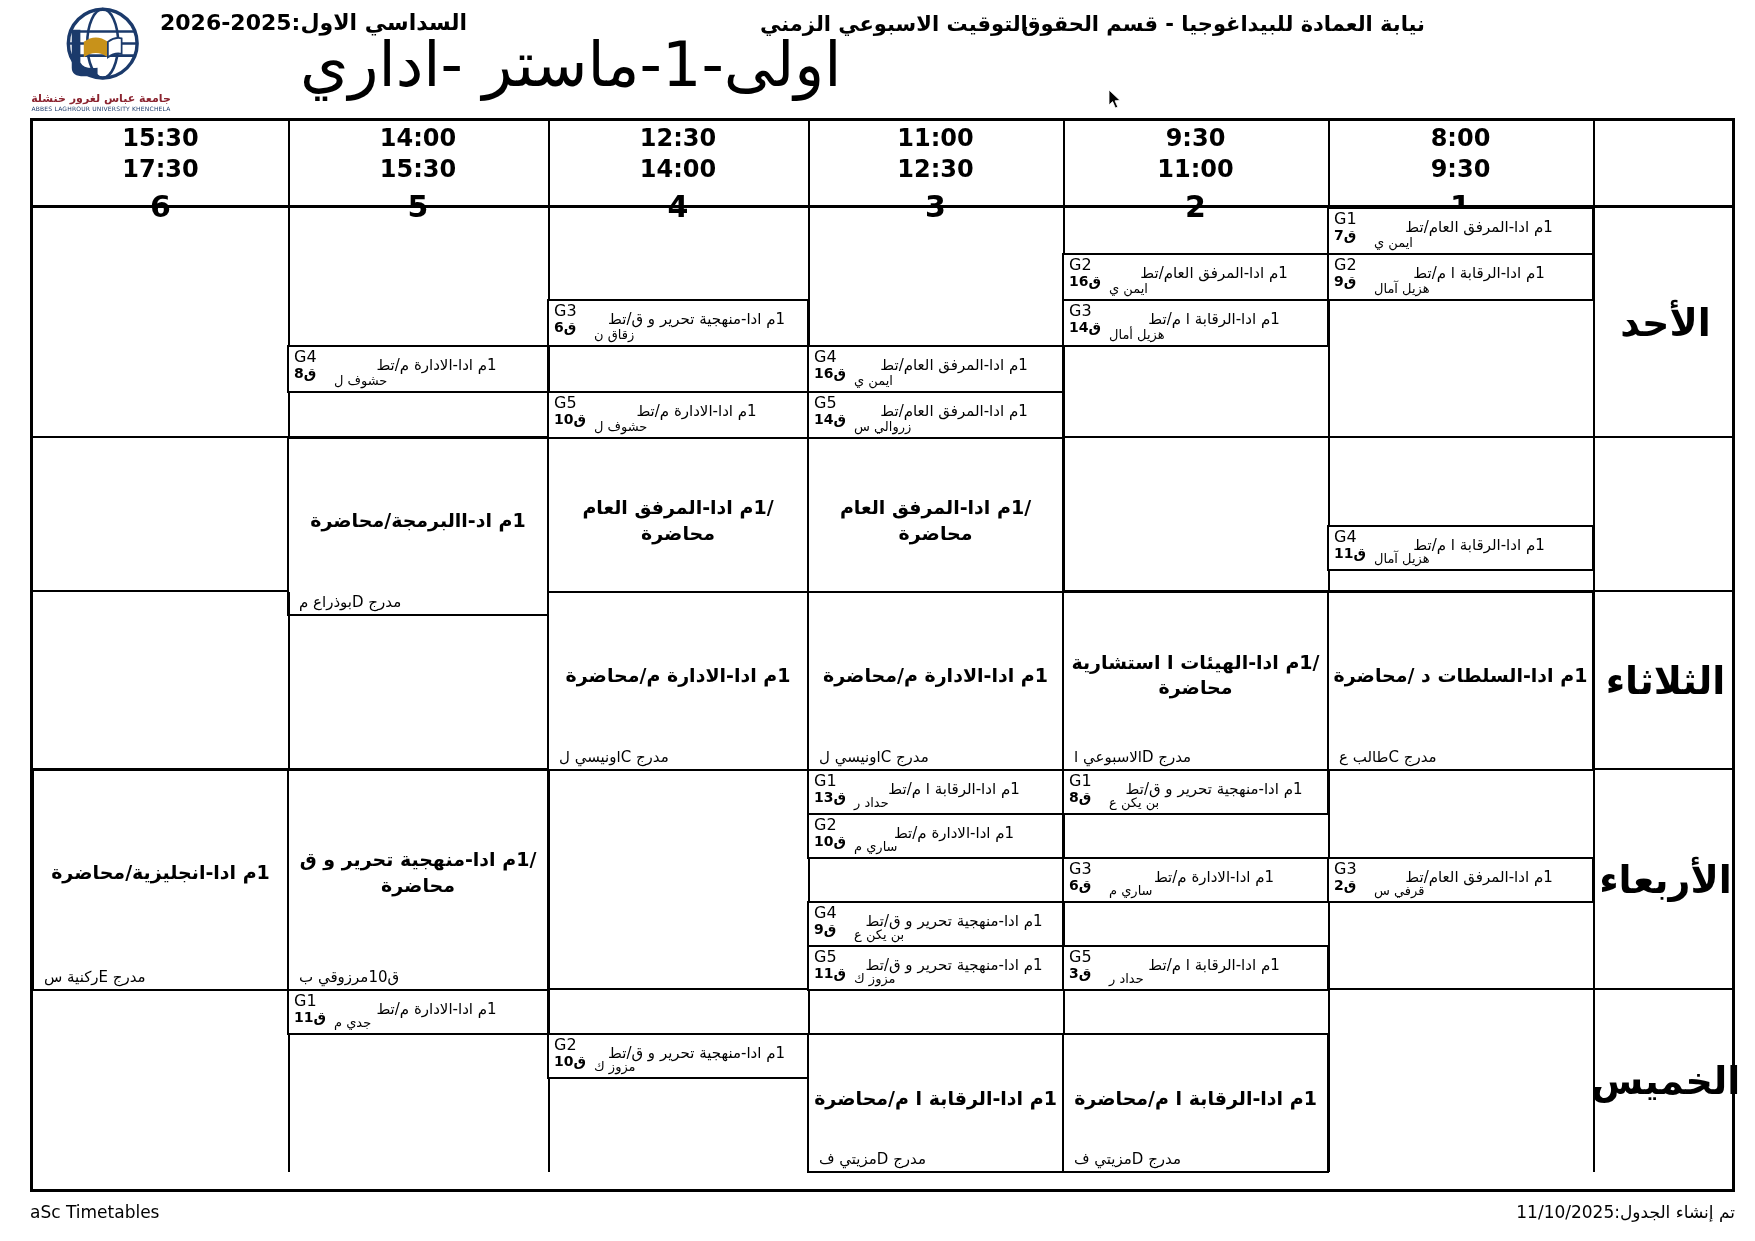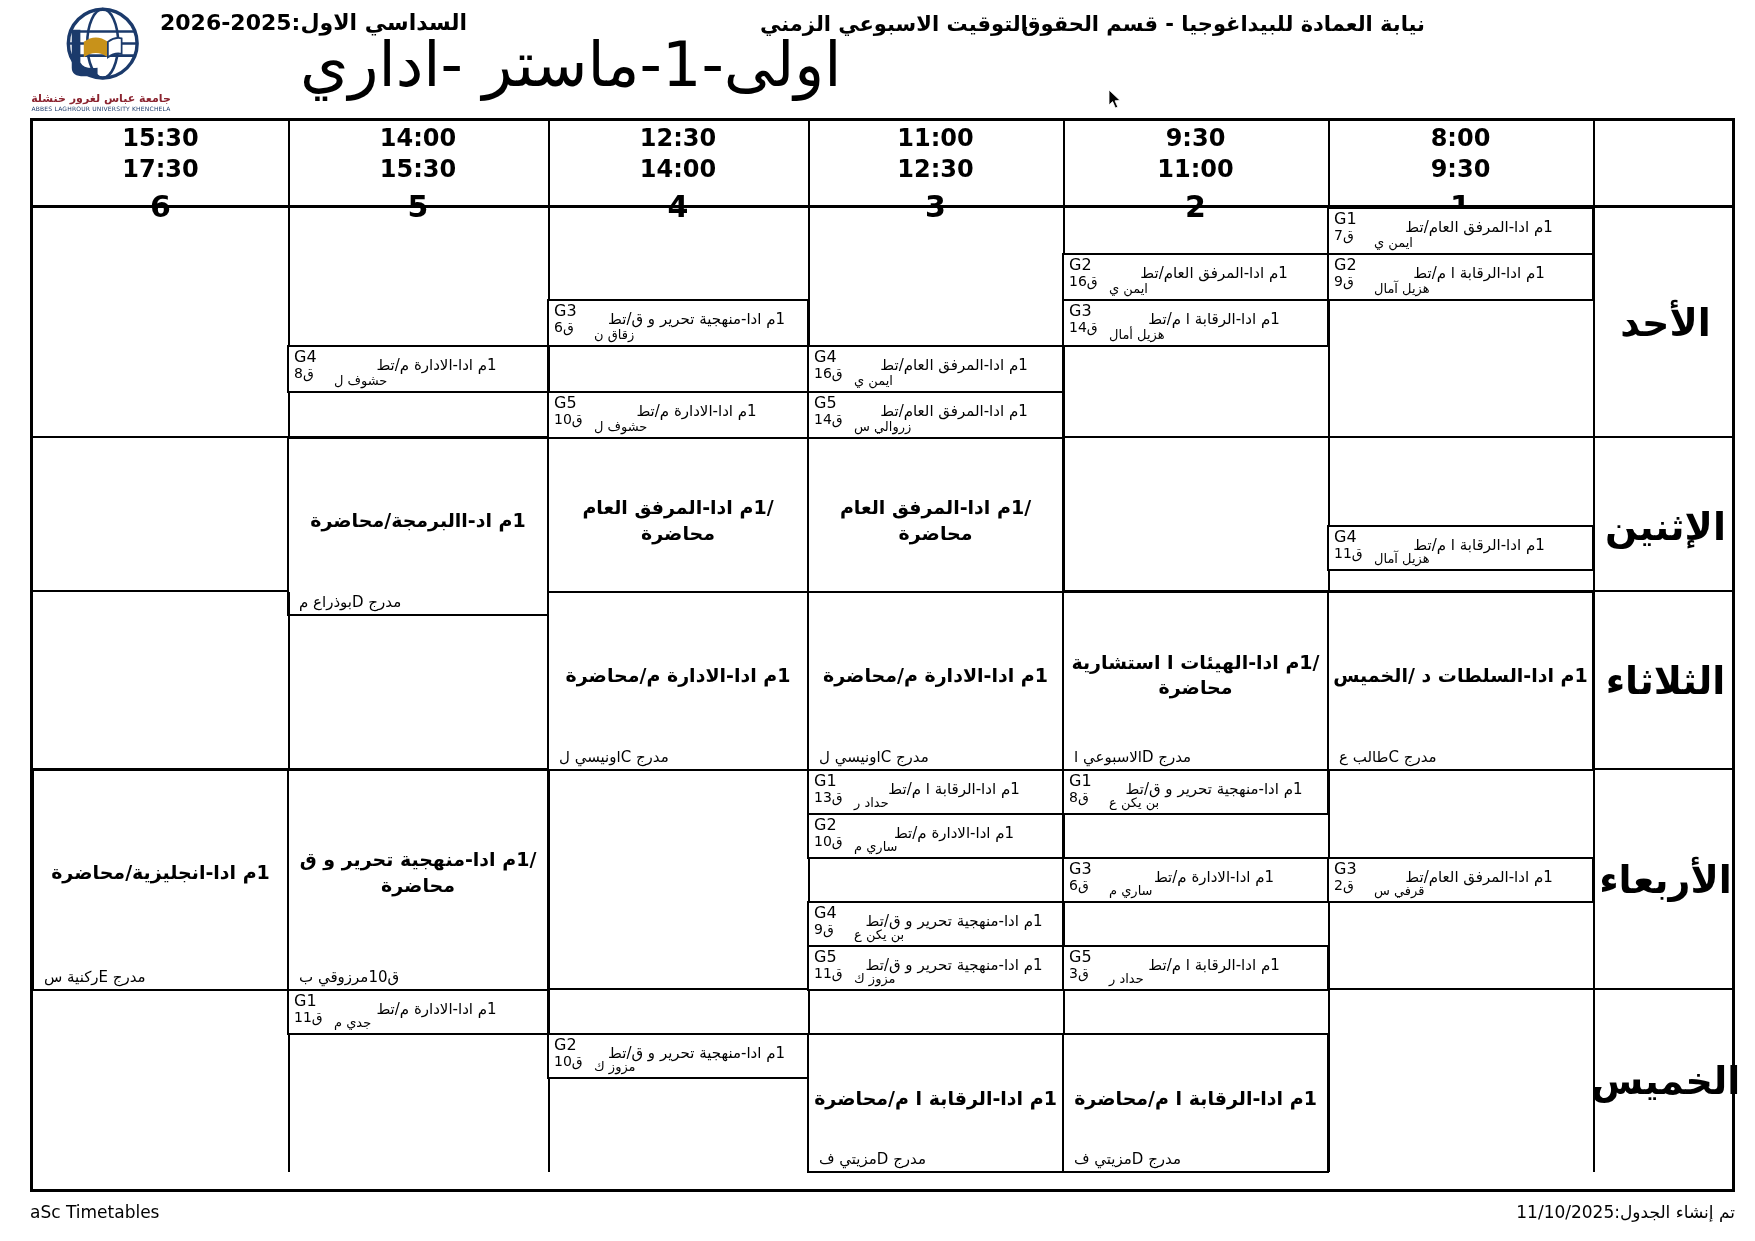--- a/index.html
+++ b/index.html
@@ -40,21 +40,21 @@
   .thead .tm { font-size: 24px; }
   .thead .tn { font-size: 30px; margin-top: 2px; }
 
   .daylbl { grid-area: 1 / 7 / -1 / 8; display: flex; align-items: center; justify-content: center;
             font-size: 38px; font-weight: bold; direction: rtl; }
 
   
   .tut { position: relative; border: 2px solid #000; margin: -1px; background: #fff; overflow: hidden; }
   .tut .g  { position: absolute; top: 1px; left: 5px; line-height: 1.12; text-align: left; direction: rtl; }
   .tut .gl { display: block; font-size: 16px; direction: ltr; }
-  .tut .gr { display: block; font-size: 14px; }
+  .tut .gr { display: block; font-size: 14px; font-weight: bold; }
   .tut .crs { position: absolute; left: 45px; right: 8px; top: 42%; transform: translateY(-50%);
               text-align: center; font-size: 15px; direction: rtl; white-space: nowrap; }
   .tut .tch { position: absolute; bottom: 3px; left: 45px; right: 18%; text-align: left;
               font-size: 13px; direction: rtl; }
 
   
   .lec { position: relative; border: 2px solid #000; margin: -1px; background: #fff; overflow: hidden; }
   .lec .lt { position: absolute; left: 4px; right: 4px; top: 47%; transform: translateY(-50%);
              text-align: center; font-weight: bold; font-size: 19px; line-height: 1.35; direction: rtl; }
   .lec .lt span { display: block; }
@@ -238,21 +238,20 @@
           </div>
       </div>
       <div class="tut" style="grid-area:3/6">
         <div class="g">
             <span class="gl">G4</span>
             <span class="gr">ق11</span>
           </div>
         <div class="crs">1م ادا-الرقابة ا م/تط</div>
         <div class="tch">هزيل آمال</div>
       </div>
-      <div class="daylbl">الإثنين</div>
     </div>
 
     <div class="grid-row row-tuesday">
       <div class="lec" style="grid-area:1/3">
         <div class="lt">
             <span>1م ادا-الادارة م/محاضرة</span>
             <span></span>
           </div>
         <div class="lbot">
             <span dir="rtl">اونيسي ل</span>
@@ -274,21 +273,21 @@
             <span>/1م ادا-الهيئات ا استشارية</span>
             <span>محاضرة</span>
           </div>
         <div class="lbot">
             <span dir="rtl">الاسبوعي ا</span>
             <span dir="rtl">مدرج D</span>
           </div>
       </div>
       <div class="lec" style="grid-area:1/6">
         <div class="lt">
-            <span>1م ادا-السلطات د /الخميس</span>
+            <span>1م ادا-السلطات د /محاضرة</span>
             <span></span>
           </div>
         <div class="lbot">
             <span dir="rtl">طالب ع</span>
             <span dir="rtl">مدرج C</span>
           </div>
       </div>
       <div class="daylbl">الثلاثاء</div>
     </div>
 

